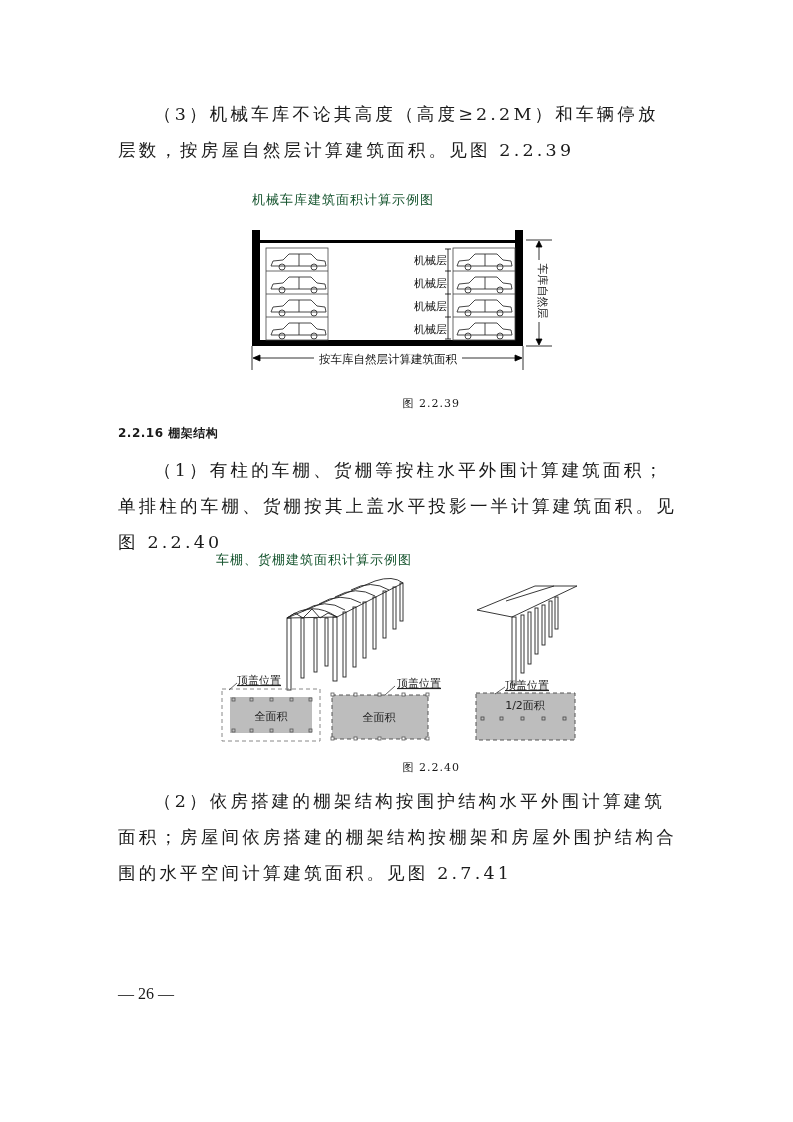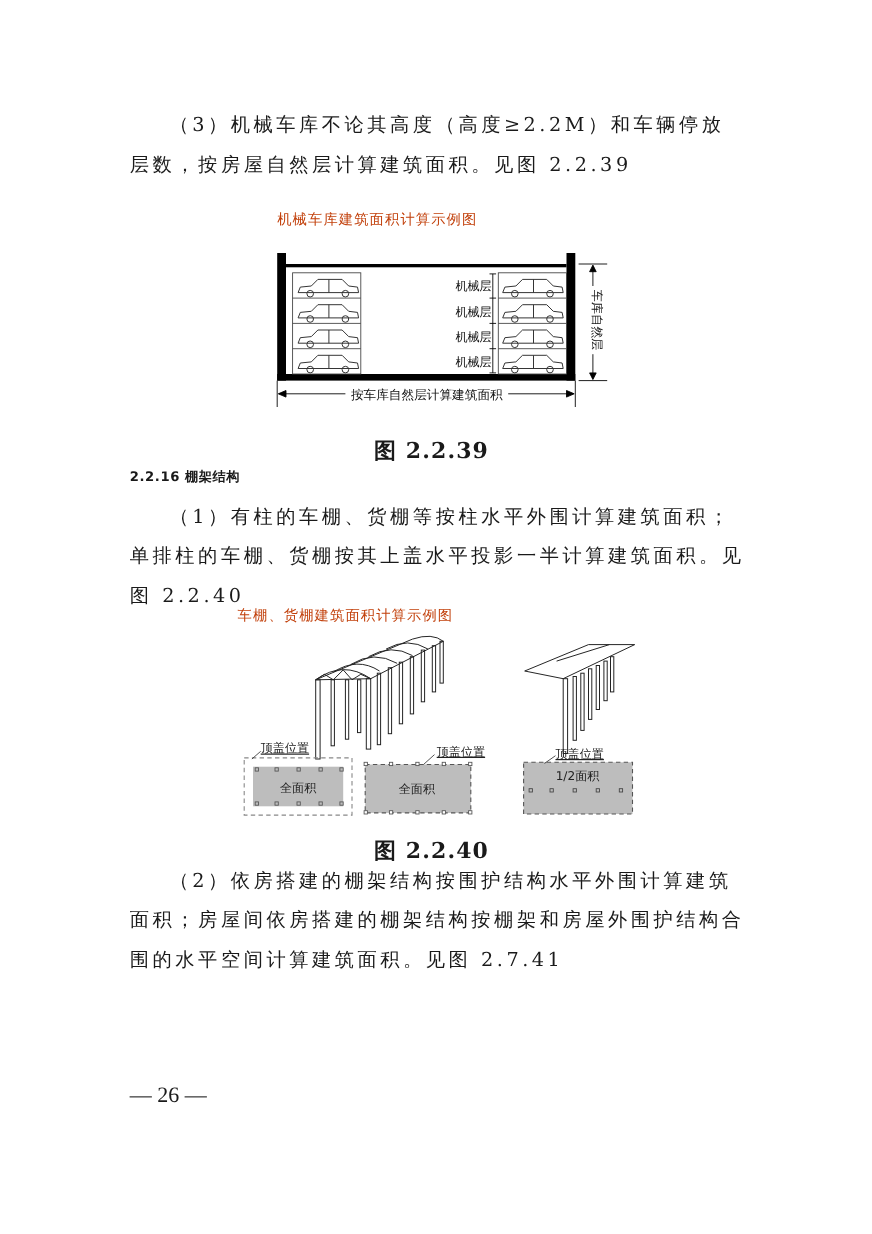--- a/index.html
+++ b/index.html
@@ -1,26 +1,26 @@
 <!DOCTYPE html>
 <html><head>
 <meta charset="utf-8">
 <style>
   html, body { margin: 0; padding: 0; background: #ffffff; }
   body { width: 793px; height: 1122px; position: relative; overflow: hidden;
          font-family: "DejaVu Serif", "Liberation Serif", serif; color: #1a1a1a; }
   .para { position: absolute; left: 118px; width: 560px; font-size: 17.5px;
           letter-spacing: 3.2px; line-height: 36px; margin: 0; }
   .indent { text-indent: 36px; }
-  .caption { position: absolute; font-size: 20px; letter-spacing: 1px; text-align: left; font-weight: bold; }
+  .caption { position: absolute; font-size: 11px; letter-spacing: 1px; text-align: right; }
   .fig-title { position: absolute; font-family: "DejaVu Sans", "Liberation Sans", sans-serif;
-               font-size: 13px; letter-spacing: 1px; color: #c2410c; }
+               font-size: 13px; letter-spacing: 1px; color: #14532d; }
   .heading { position: absolute; left: 118px; top: 425px; font-size: 12px; font-weight: bold;
              font-family: "DejaVu Sans", "Liberation Sans", sans-serif; letter-spacing: 0.5px; }
-  .page-num { position: absolute; left: 118px; top: 985px; font-size: 20px;
+  .page-num { position: absolute; left: 118px; top: 985px; font-size: 16px;
               font-family: "Liberation Serif", serif; }
   svg text { font-family: "DejaVu Sans", "Liberation Sans", sans-serif; }
 </style>
 </head>
 <body>
 
 <p class="para indent" style="top:96px;">（3）机械车库不论其高度（高度≥2.2M）和车辆停放层数，按房屋自然层计算建筑面积。见图 2.2.39</p>
 
 <div class="fig-title" style="left:252px; top:191px;">机械车库建筑面积计算示例图</div>
 

